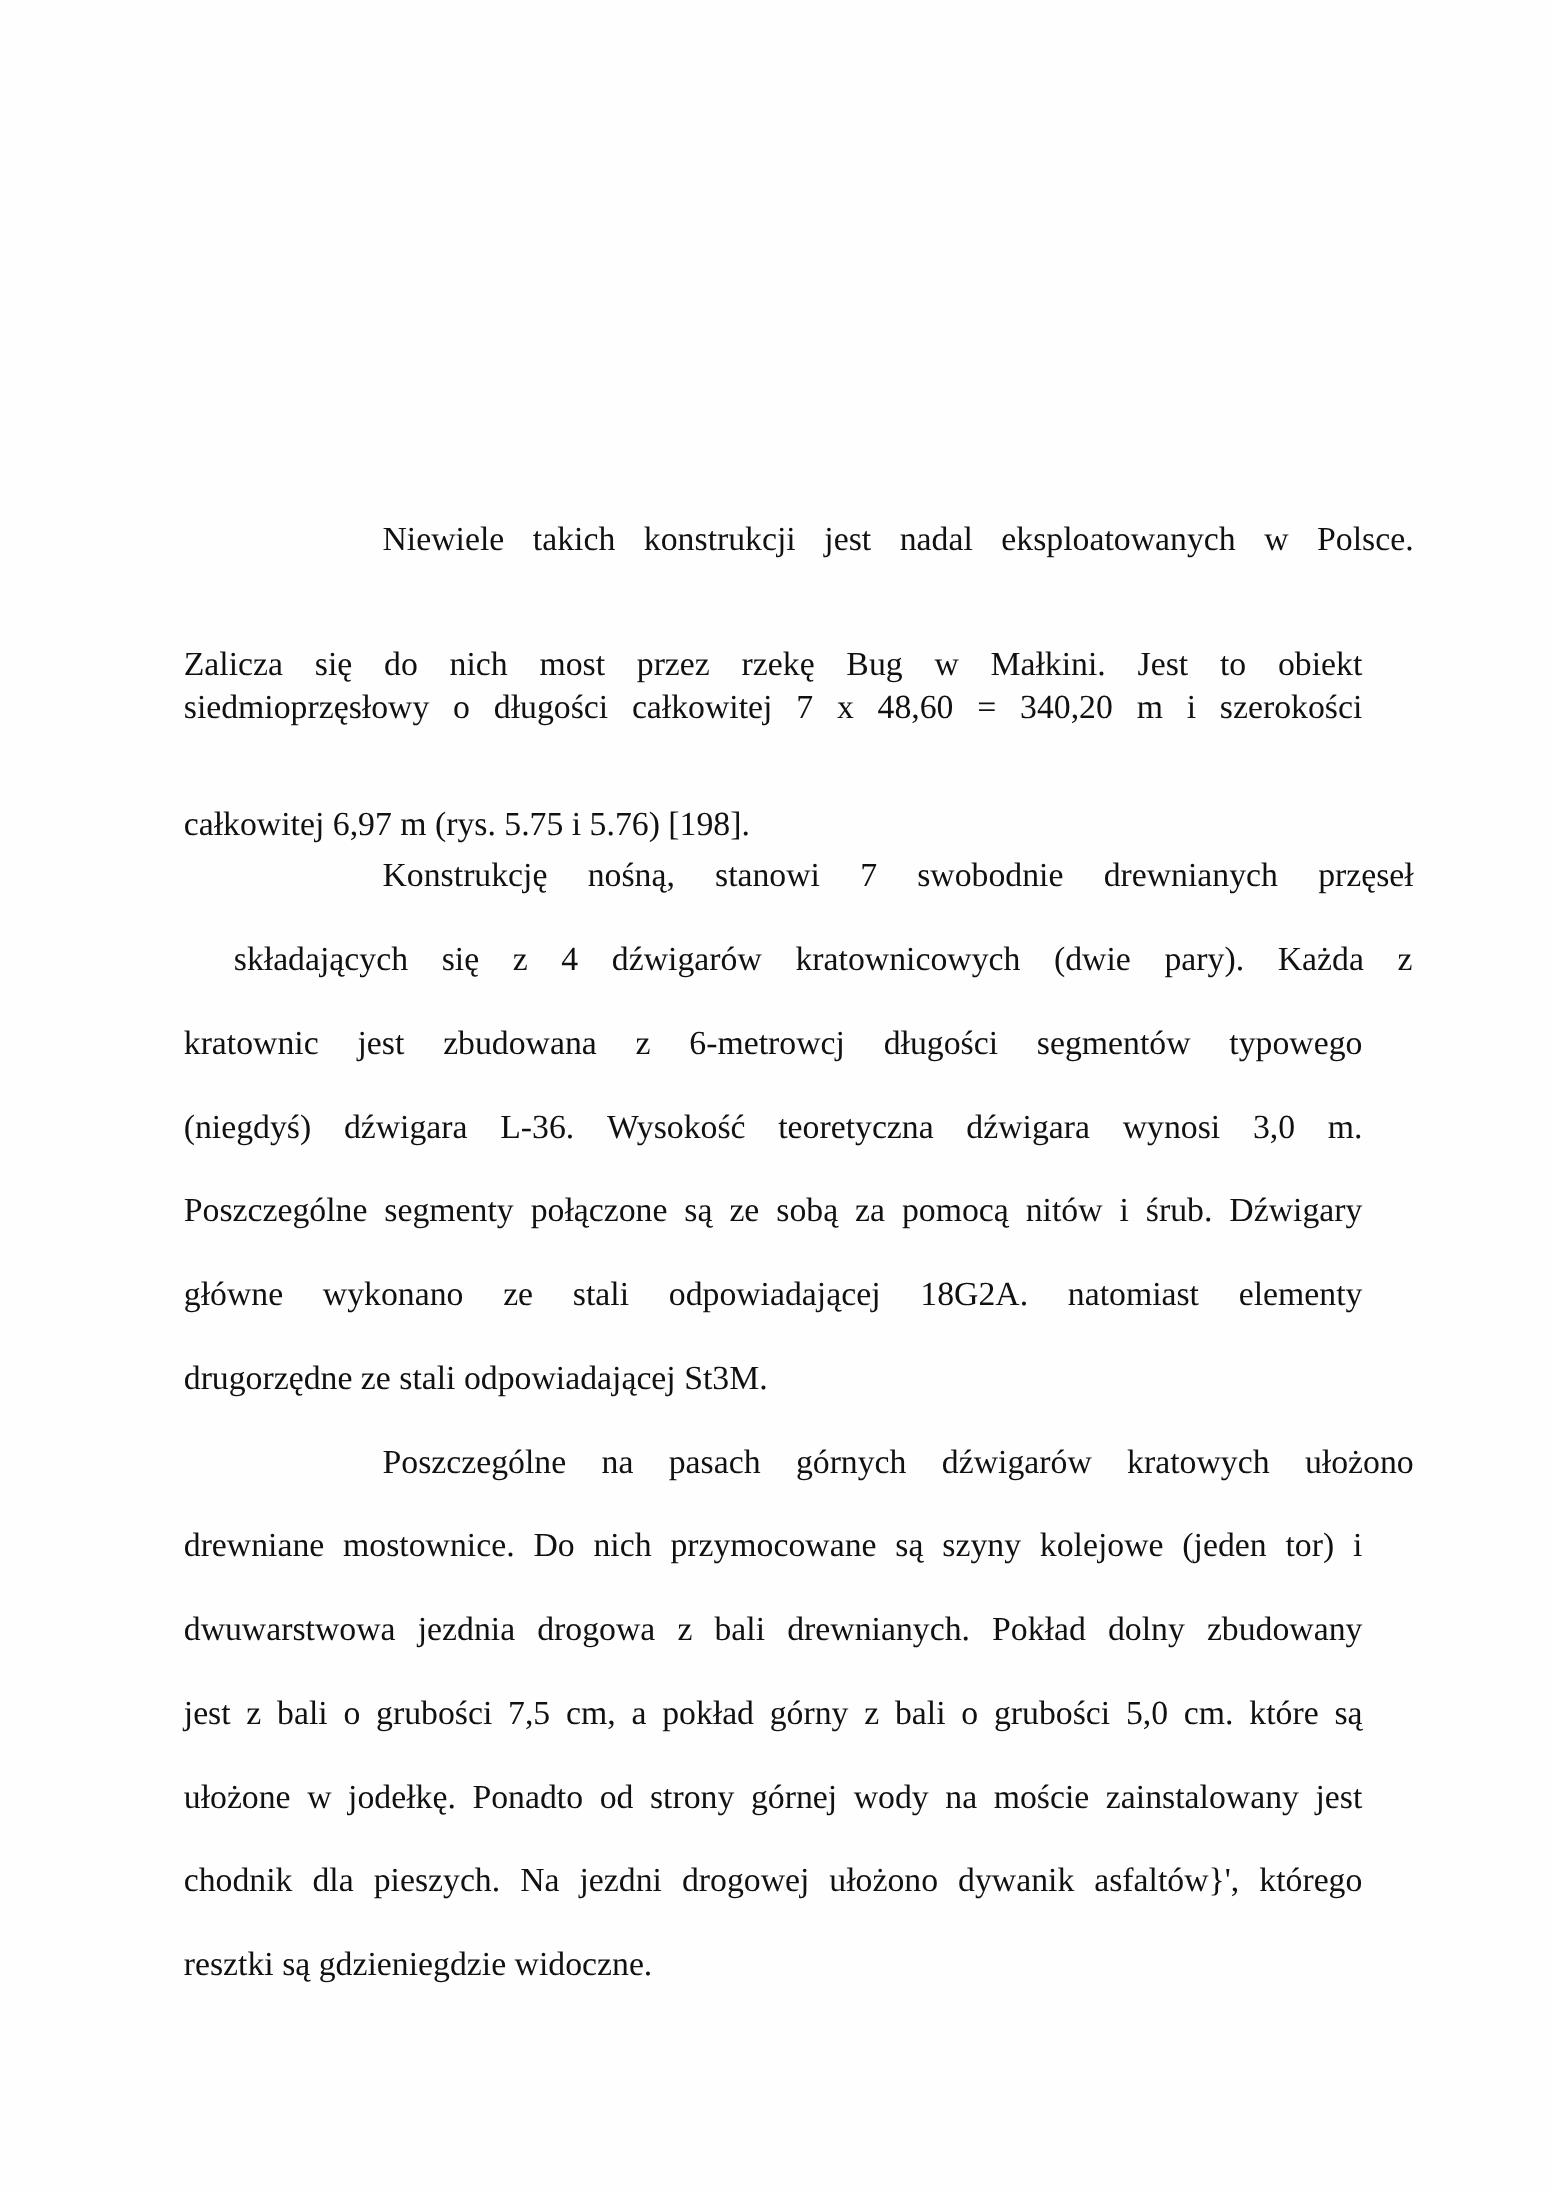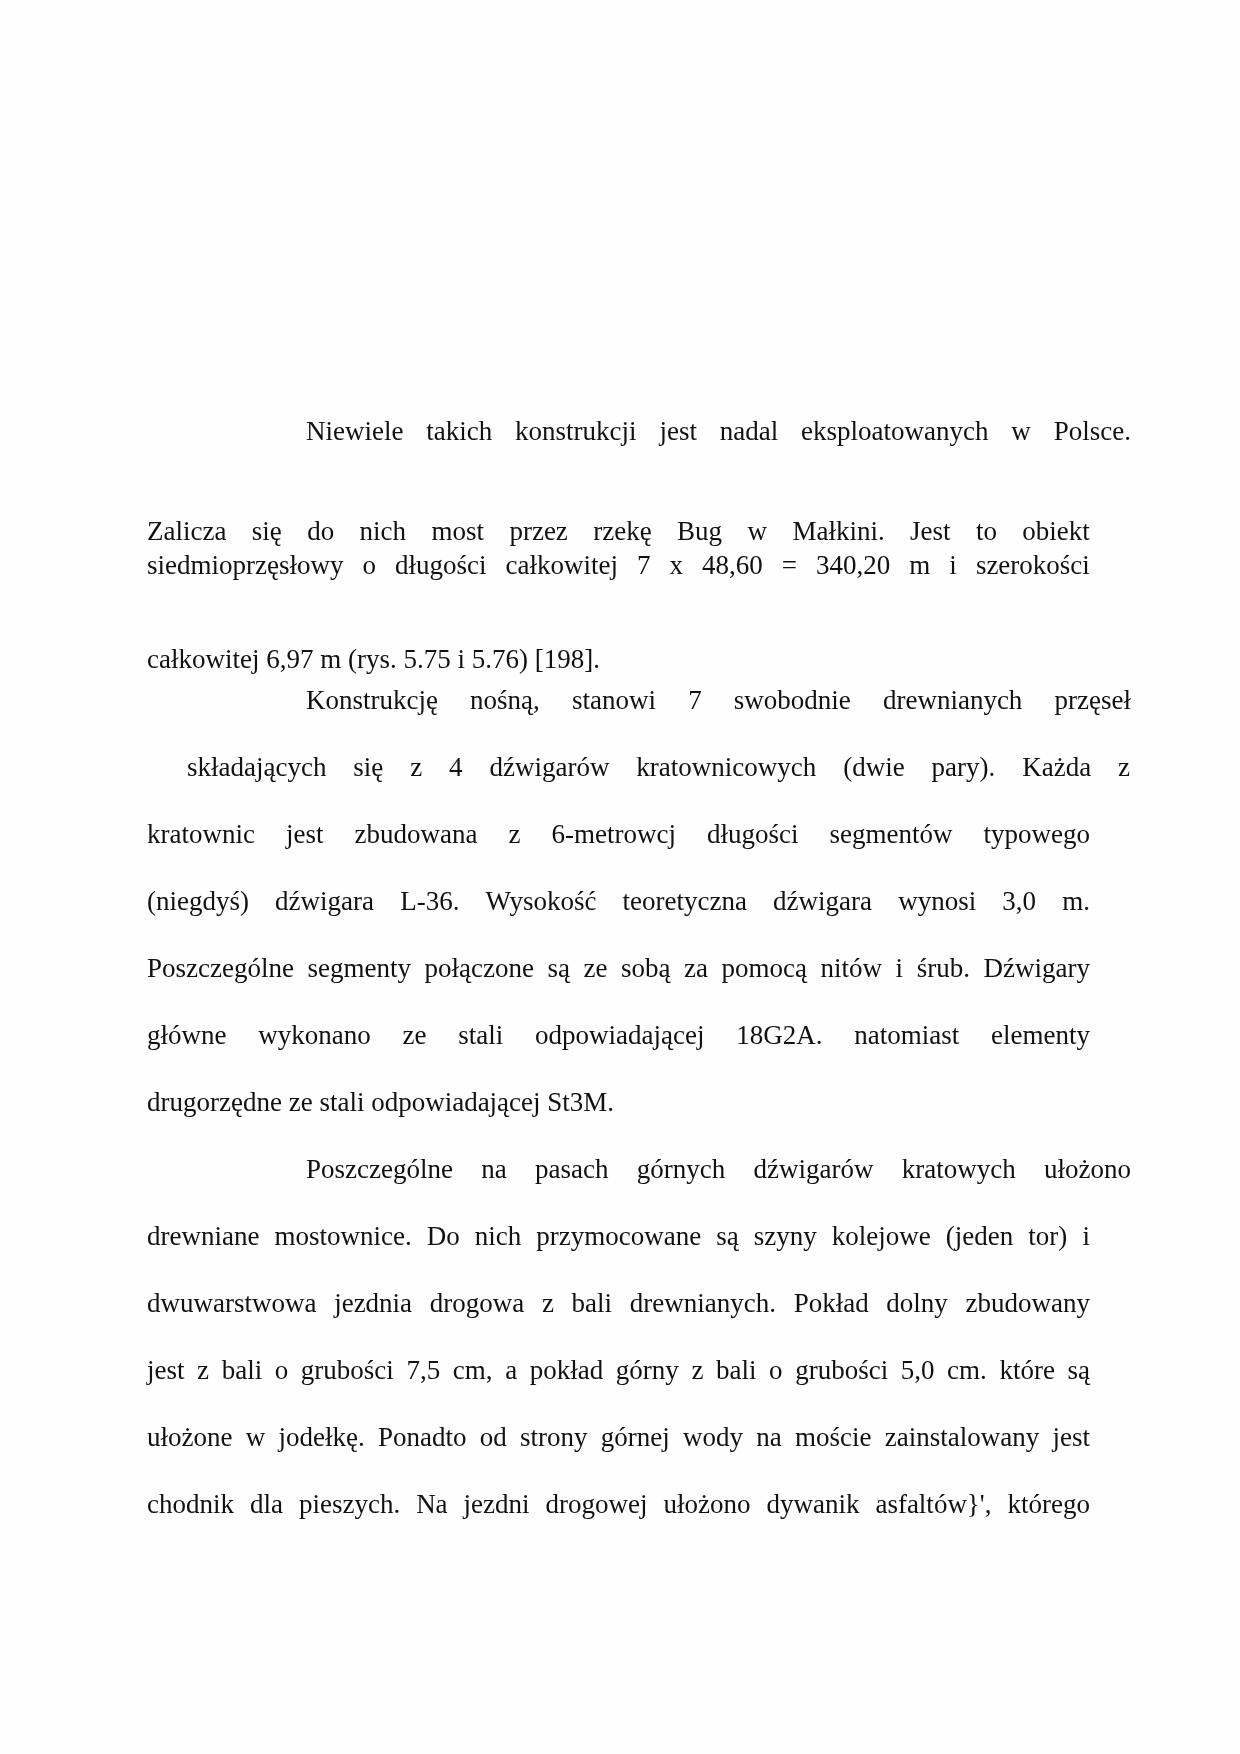--- a/index.html
+++ b/index.html
@@ -240,13 +240,14 @@
         <span>pieszych.</span>
         <span>Na</span>
         <span>jezdni</span>
         <span>drogowej</span>
         <span>ułożono</span>
         <span>dywanik</span>
         <span>asfaltów}',</span>
         <span>którego</span>
       </div>
     </div>
+  <div class="line last" style="top:1554px;">resztki są gdzieniegdzie widoczne.</div>
 </div>
 
 </body></html>

